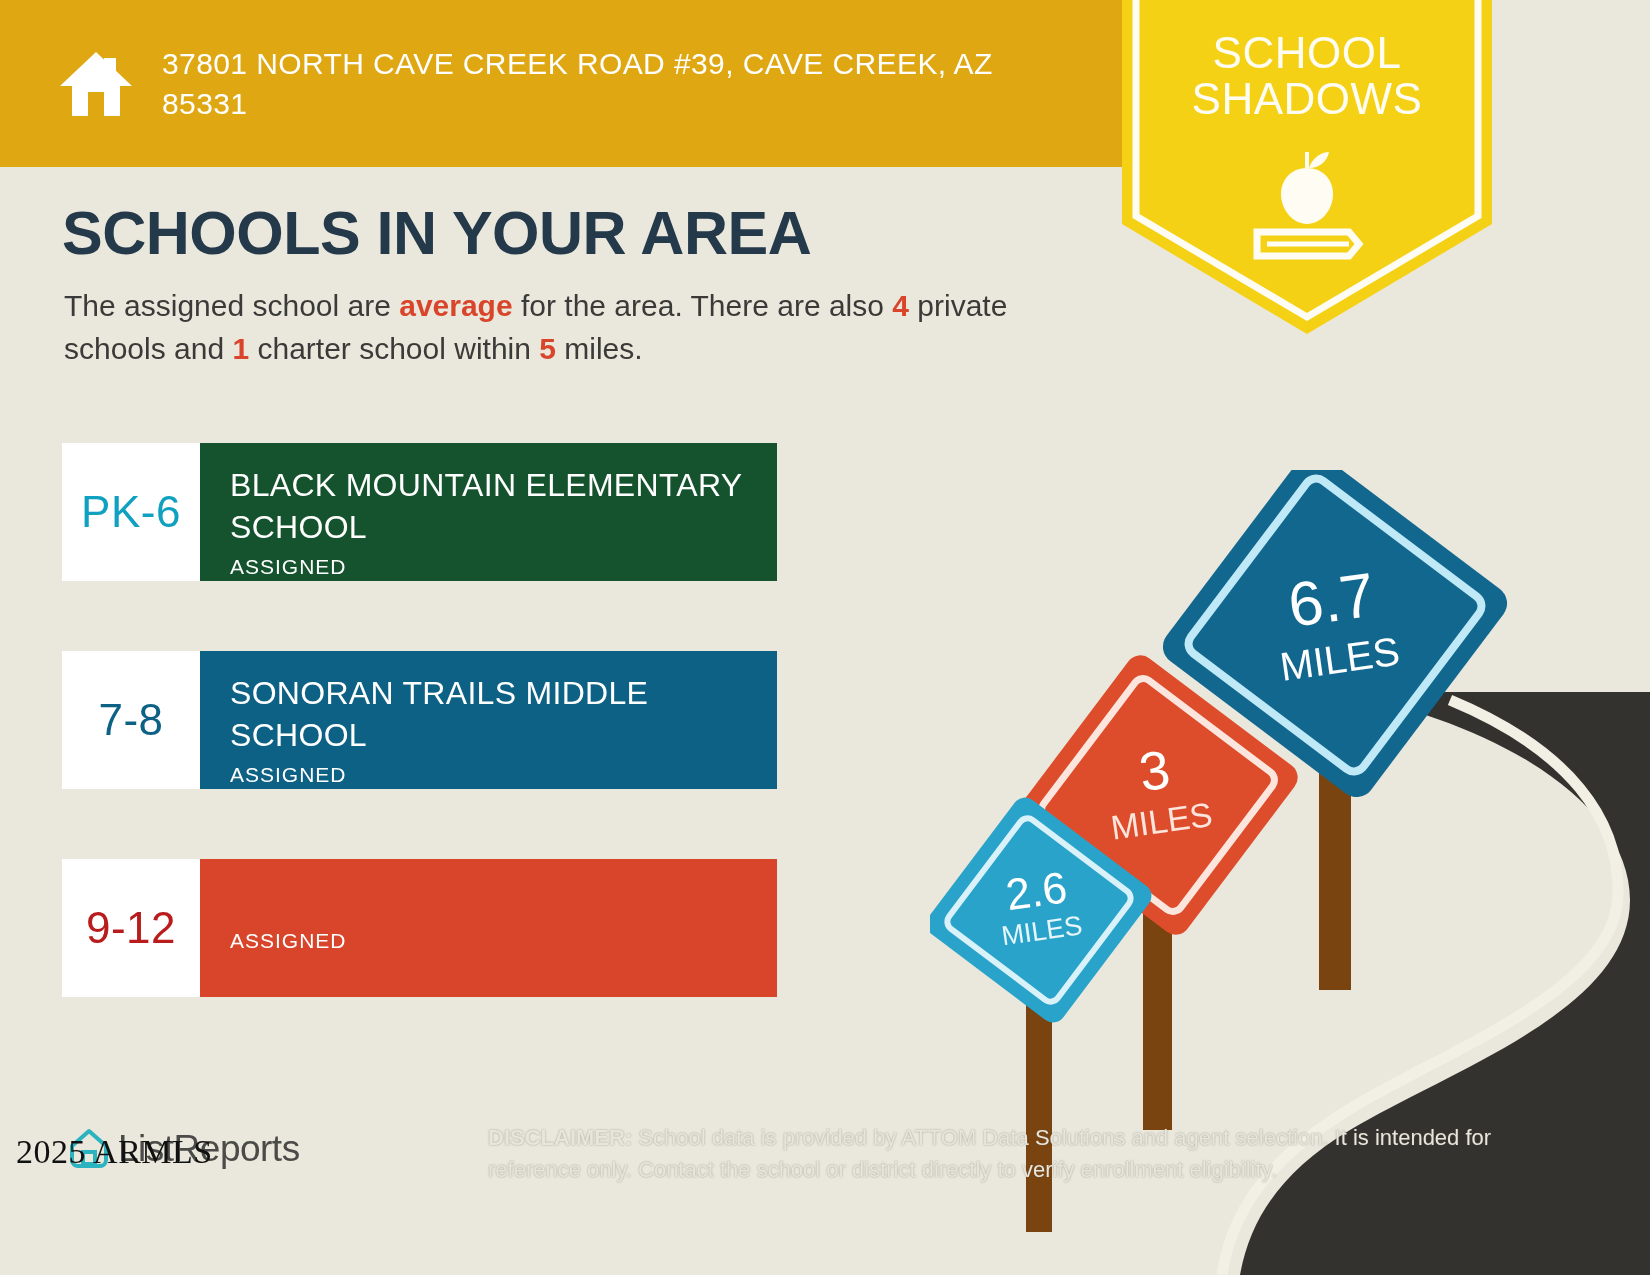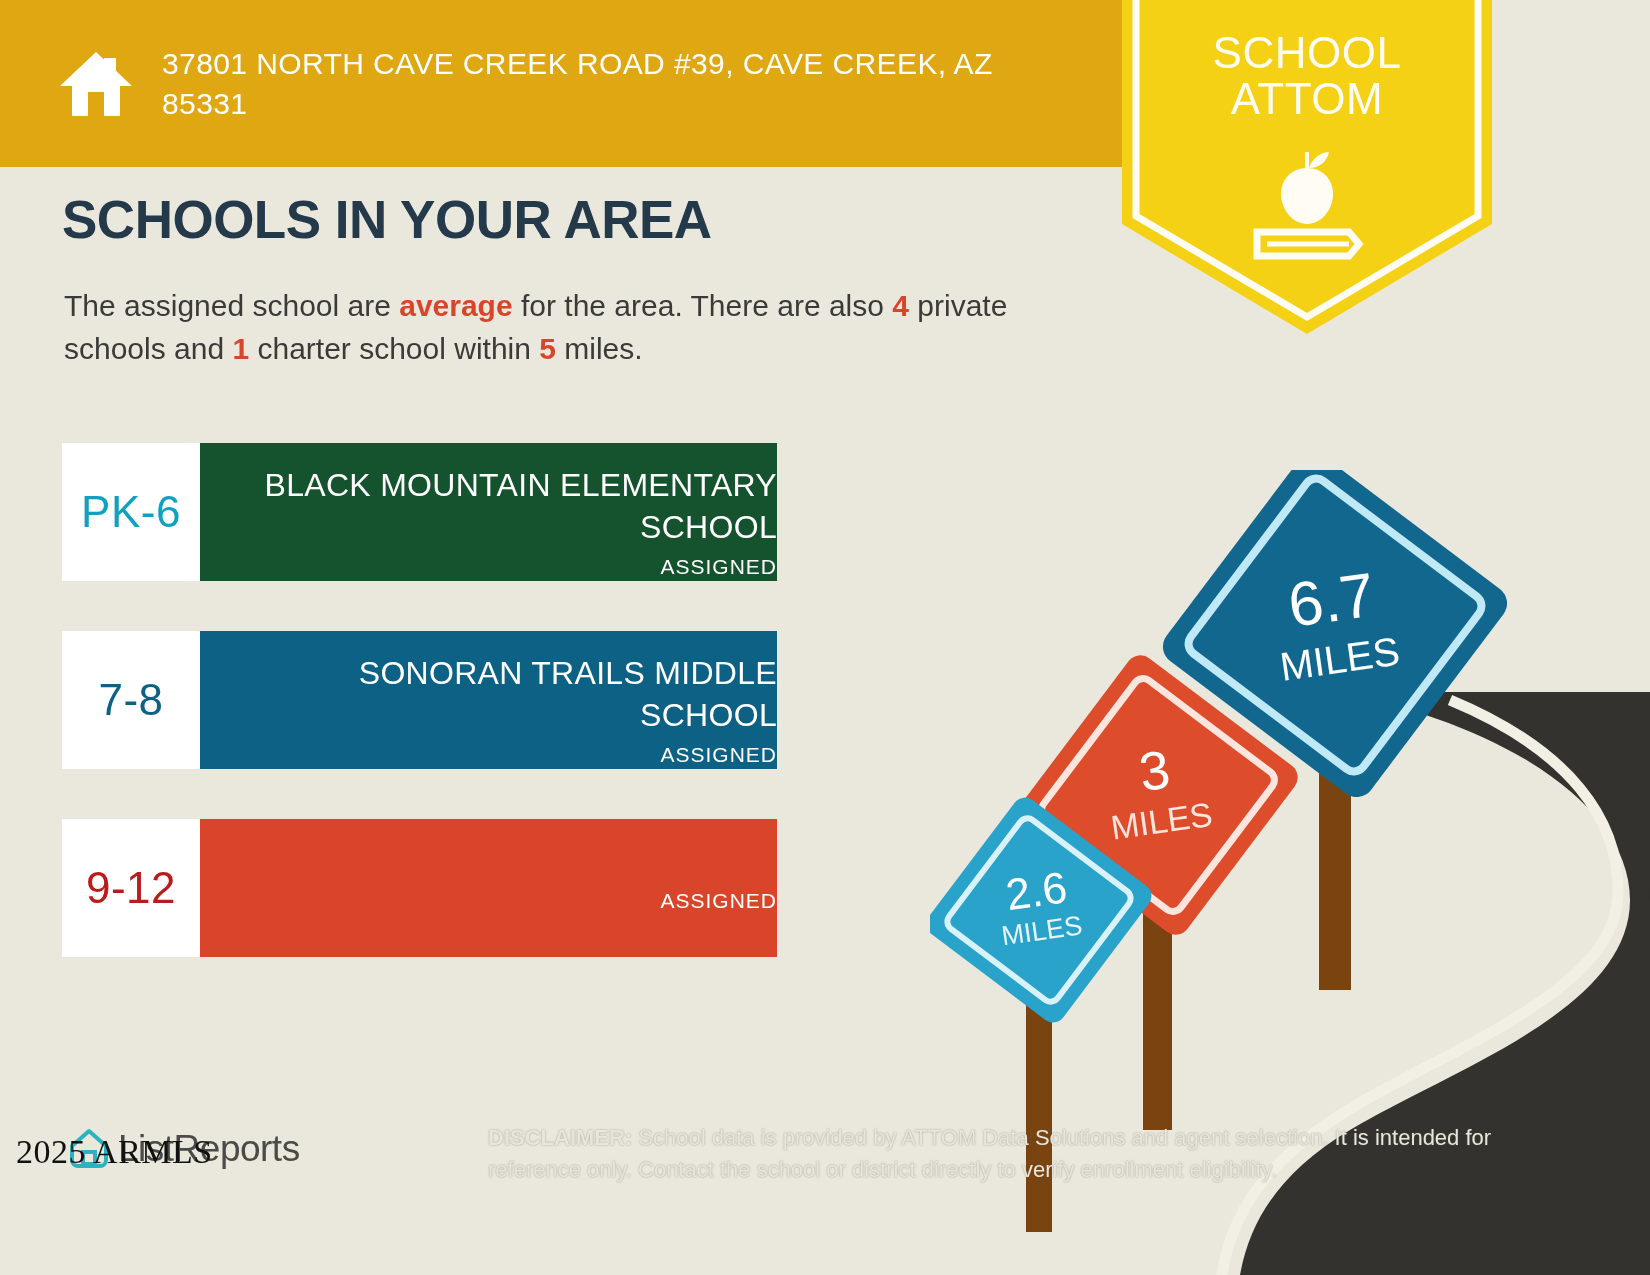--- a/index.html
+++ b/index.html
@@ -31,33 +31,33 @@
   }
   .badge svg{display:block;}
   .badge-text{
     position:absolute;left:0;top:36px;width:370px;text-align:center;
     color:#FFFDF3;font-size:44px;font-weight:400;line-height:1.05;letter-spacing:.5px;
     pointer-events:none;
   }
 
   
   .title{
-    position:absolute;left:62px;top:192px;
-    font-size:53px;font-weight:bold;color:#24394A;letter-spacing:-.5px;
+    position:absolute;left:62px;top:201px;
+    font-size:61px;font-weight:bold;color:#24394A;letter-spacing:-.5px;
     margin:0;line-height:1.05;
   }
   .intro{
     position:absolute;left:64px;top:285px;width:1030px;
     font-size:30px;color:#3A3A38;line-height:1.42;
   }
   .hl{color:#D9452A;font-weight:bold;margin-top:20px;}
 
   
   .bars{position:absolute;left:62px;top:443px;width:715px;}
-  .bar{display:flex;height:138px;margin-bottom:50px;text-align:right;}
+  .bar{display:flex;height:138px;margin-bottom:70px;}
   .bar-grade{
     width:138px;flex:0 0 138px;background:#FFFFFF;
     display:flex;align-items:center;justify-content:center;
     font-size:44px;letter-spacing:.5px;
   }
   .bar-body{
     flex:1 1 auto;padding:20px 0 0 30px;color:#FFFFFF;
     display:flex;flex-direction:column;justify-content:center;
   }
   .bar-name{font-size:32px;line-height:1.3;letter-spacing:.3px;}
@@ -103,21 +103,21 @@
       <g transform="translate(185,210)">
         <path d="M0 -36 C -16 -36 -26 -24 -26 -10 C -26 6 -14 20 0 20 C 14 20 26 6 26 -10 C 26 -24 16 -36 0 -36 Z" fill="#FFFDF3"></path>
         <path d="M2 -36 C 6 -48 16 -52 22 -52 C 20 -42 12 -36 2 -36 Z" fill="#FFFDF3"></path>
         <rect x="-2" y="-52" width="4" height="16" fill="#FFFDF3"></rect>
         <path d="M-50 28 L42 28 L52 40 L42 52 L-50 52 Z" fill="none" stroke="#FFFDF3" stroke-width="7"></path>
         <line x1="-40" y1="40" x2="42" y2="40" stroke="#FFFDF3" stroke-width="5"></line>
       </g>
     </svg>
     <div class="badge-text">
       <div>SCHOOL</div>
-      <div>ATTOM</div>
+      <div>SHADOWS</div>
     </div>
   </div>
 
   <h1 class="title">SCHOOLS IN YOUR AREA</h1>
 
   <div class="intro">
     <span>The assigned school are </span><span class="hl">average</span><span> for the area. There are also </span><span class="hl">4</span><span> private schools and </span><span class="hl">1</span><span> charter school within </span><span class="hl">5</span><span> miles.</span>
   </div>
 
   <div class="bars">

